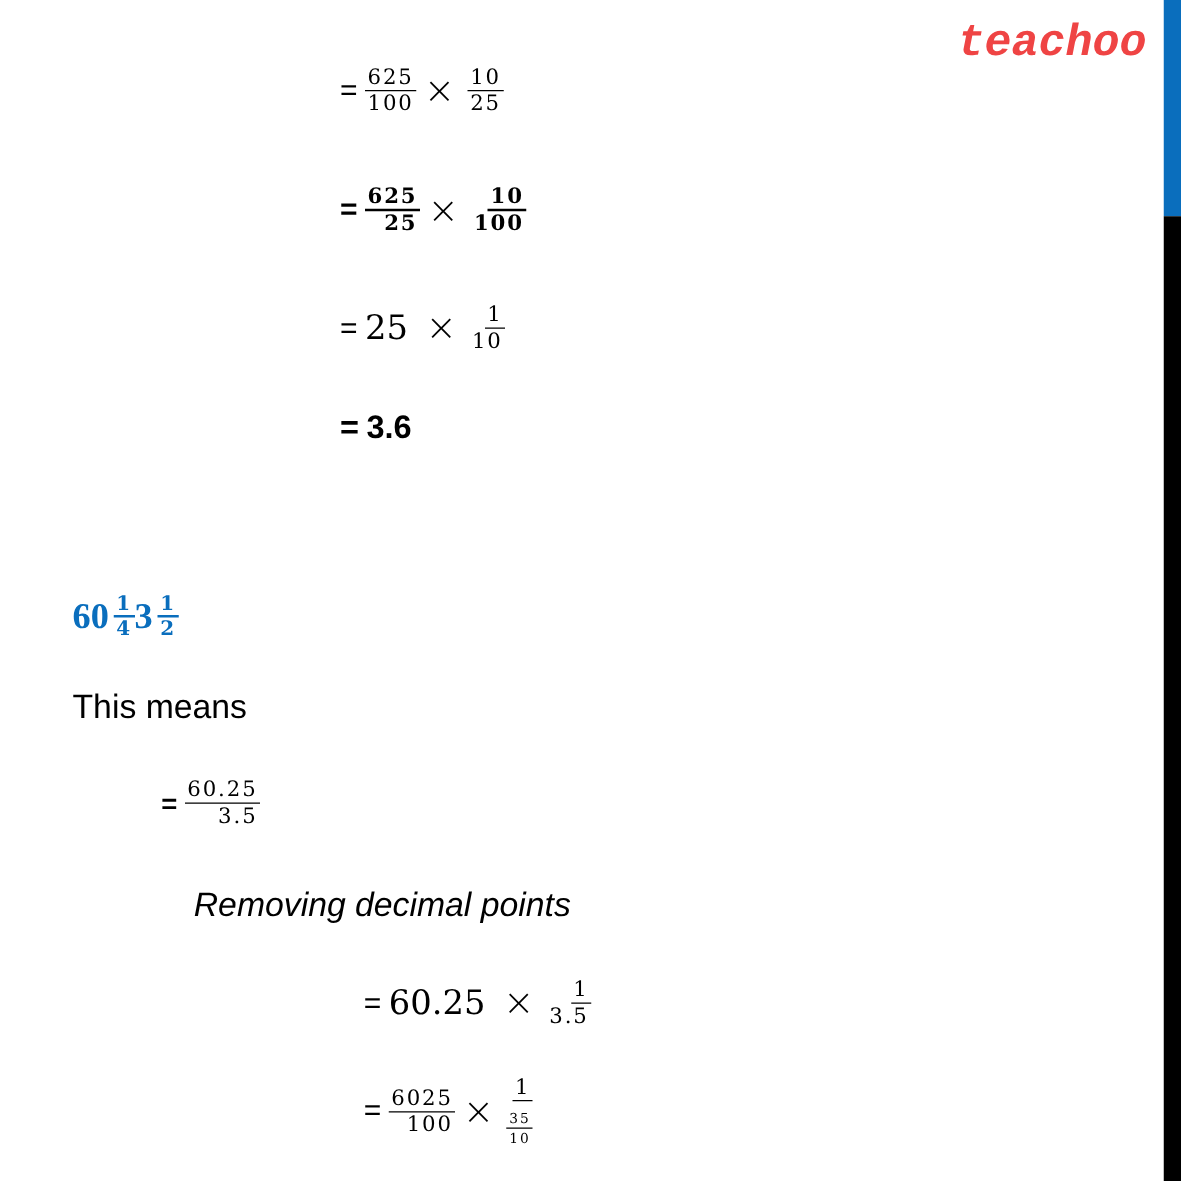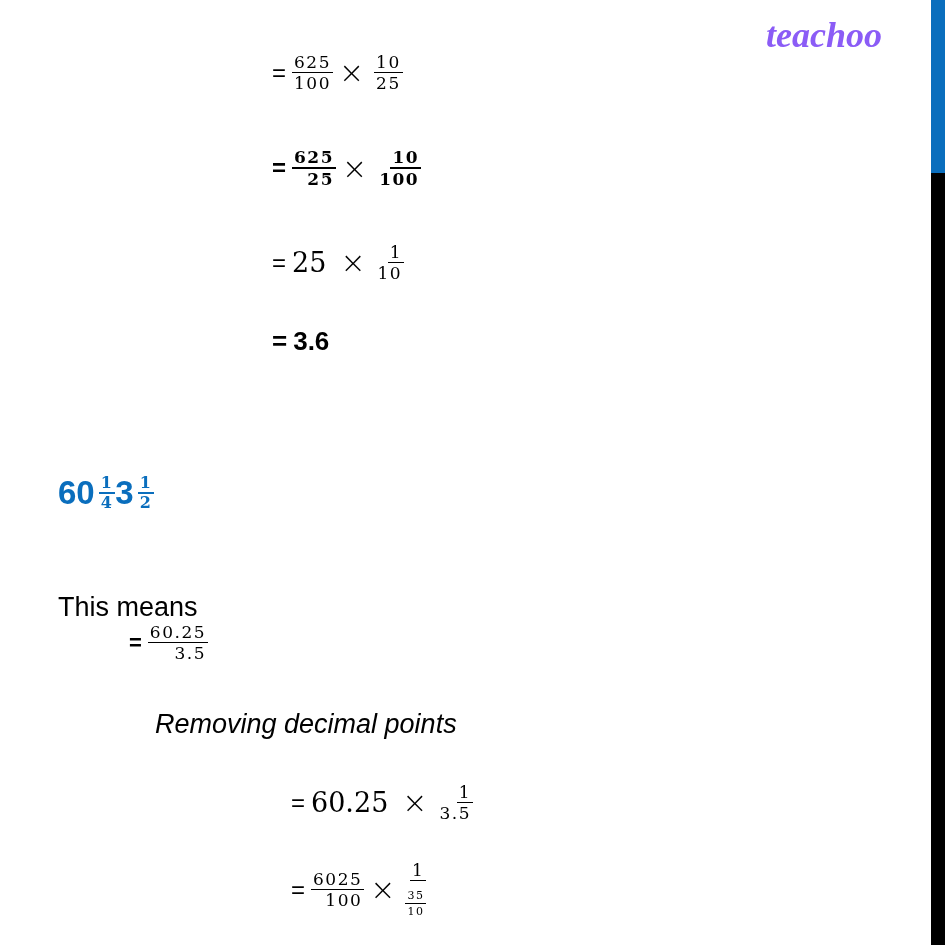--- a/index.html
+++ b/index.html
@@ -5,37 +5,37 @@
     html, body { margin: 0; padding: 0; }
     body {
       width: 945px; height: 945px; position: relative; overflow: hidden;
       background: #ffffff; color: #000;
       font-family: "Liberation Sans", "DejaVu Sans", sans-serif;
     }
     .side-bar-blue { position: absolute; left: 931px; top: 0; width: 14px; height: 173px; background: #0a6ebd; }
     .side-bar-black { position: absolute; left: 931px; top: 173px; width: 14px; height: 772px; background: #000; }
     .logo {
       position: absolute; left: 766px; top: 14px;
-      font-family: Liberation Serif, serif; font-style: italic; font-weight: bold;
-      font-size: 36px; letter-spacing: 0px; color: #8b5cf6;
+      font-family: Liberation Mono, monospace; font-style: italic; font-weight: bold;
+      font-size: 36px; letter-spacing: 0px; color: #ef4444;
     }
     .line { position: absolute; display: flex; align-items: center; white-space: nowrap; }
     .eq { font-size: 24px; margin-right: 6px; }
     .eqb { font-size: 24px; margin-right: 6px; font-weight: bold; }
     .frac { display: inline-flex; flex-direction: column; align-items: flex-end;
             font-family: "DejaVu Serif", serif; font-size: 17px; line-height: 20px; }
     .frac .num { padding: 0 2px; border-bottom: 1.5px solid #000; letter-spacing: 1.5px; }
     .frac .den { padding: 0 2px; letter-spacing: 1.5px; }
     .frac.bold { font-weight: bold; }
     .frac.bold .num { border-bottom: 2px solid #000; }
     .times { font-size: 30px; margin: 0 10px 0 6px; font-weight: 300; font-family: "DejaVu Sans", sans-serif; }
     .serif-big { font-family: "DejaVu Serif", serif; font-size: 27px; }
     .bold-big { font-size: 26px; font-weight: bold; }
     .heading { color: #0a6ebd; font-weight: bold; font-size: 26px; }
-    .heading .mixed-whole { font-family: Liberation Sans, sans-serif; font-size: 33px; margin-right: 4px; }
+    .heading .mixed-whole { font-family: Liberation Serif, serif; font-size: 29px; margin-right: 4px; }
     .heading .frac { font-size: 16px; line-height: 18px; color: #0a6ebd; font-weight: bold; }
     .heading .frac .num { border-bottom: 2px solid #0a6ebd; }
     .plain { font-size: 27px; }
     .italic { font-size: 27px; font-style: italic; }
     .small-frac { display: inline-flex; flex-direction: column; align-items: center;
                   font-family: "DejaVu Serif", serif; font-size: 11px; line-height: 15px; }
     .small-frac .num { border-bottom: 1.5px solid #000; padding: 0 2px; letter-spacing: 1.5px; }
     .small-frac .den { padding: 0 2px; letter-spacing: 1.5px; }
     .nested .den-wrap { margin-top: 2px; }
   </style>
@@ -94,21 +94,21 @@
     <span class="num">1</span>
     <span class="den">4</span>
   </span>
   <span class="mixed-whole">3</span>
   <span class="frac">
     <span class="num">1</span>
     <span class="den">2</span>
   </span>
 </div>
 
-<div class="line plain" style="left:58px; top:550px;margin-top:42px;">This means</div>
+<div class="line plain" style="left:58px; top:550px;">This means</div>
 
 <div class="line" style="left:129px; top:622px;">
   <span class="eqb" style="font-size:22px">=</span>
   <span class="frac">
     <span class="num">60.25</span>
     <span class="den">3.5</span>
   </span>
 </div>
 
 <div class="line italic" style="left:155px; top:709px;">Removing decimal points</div>

